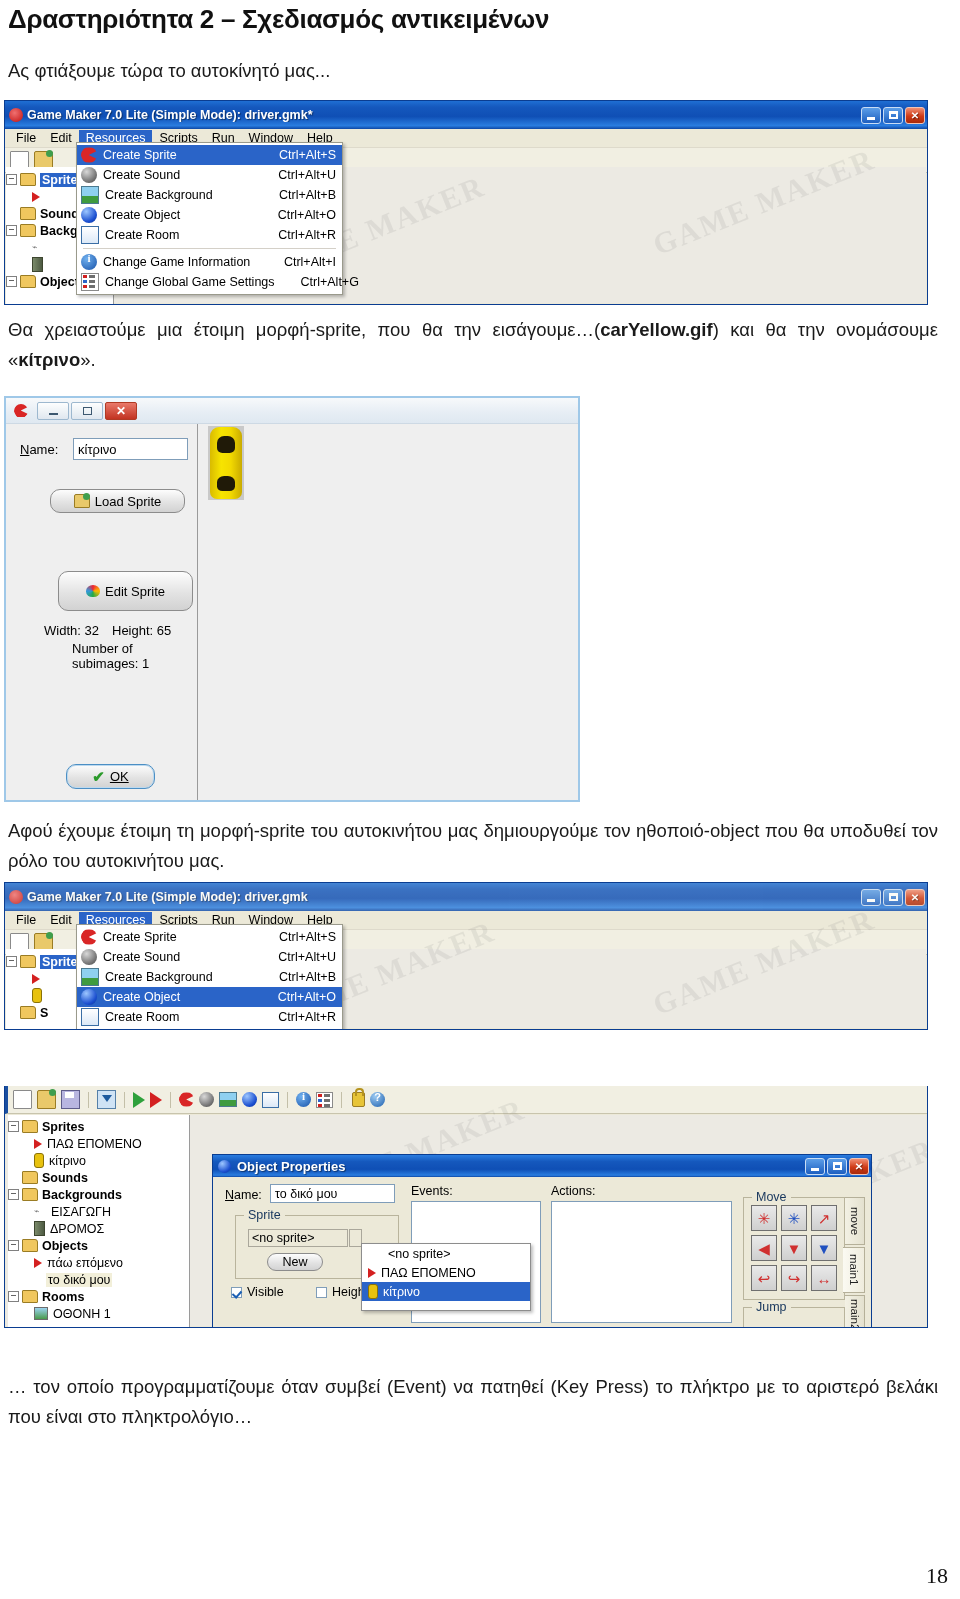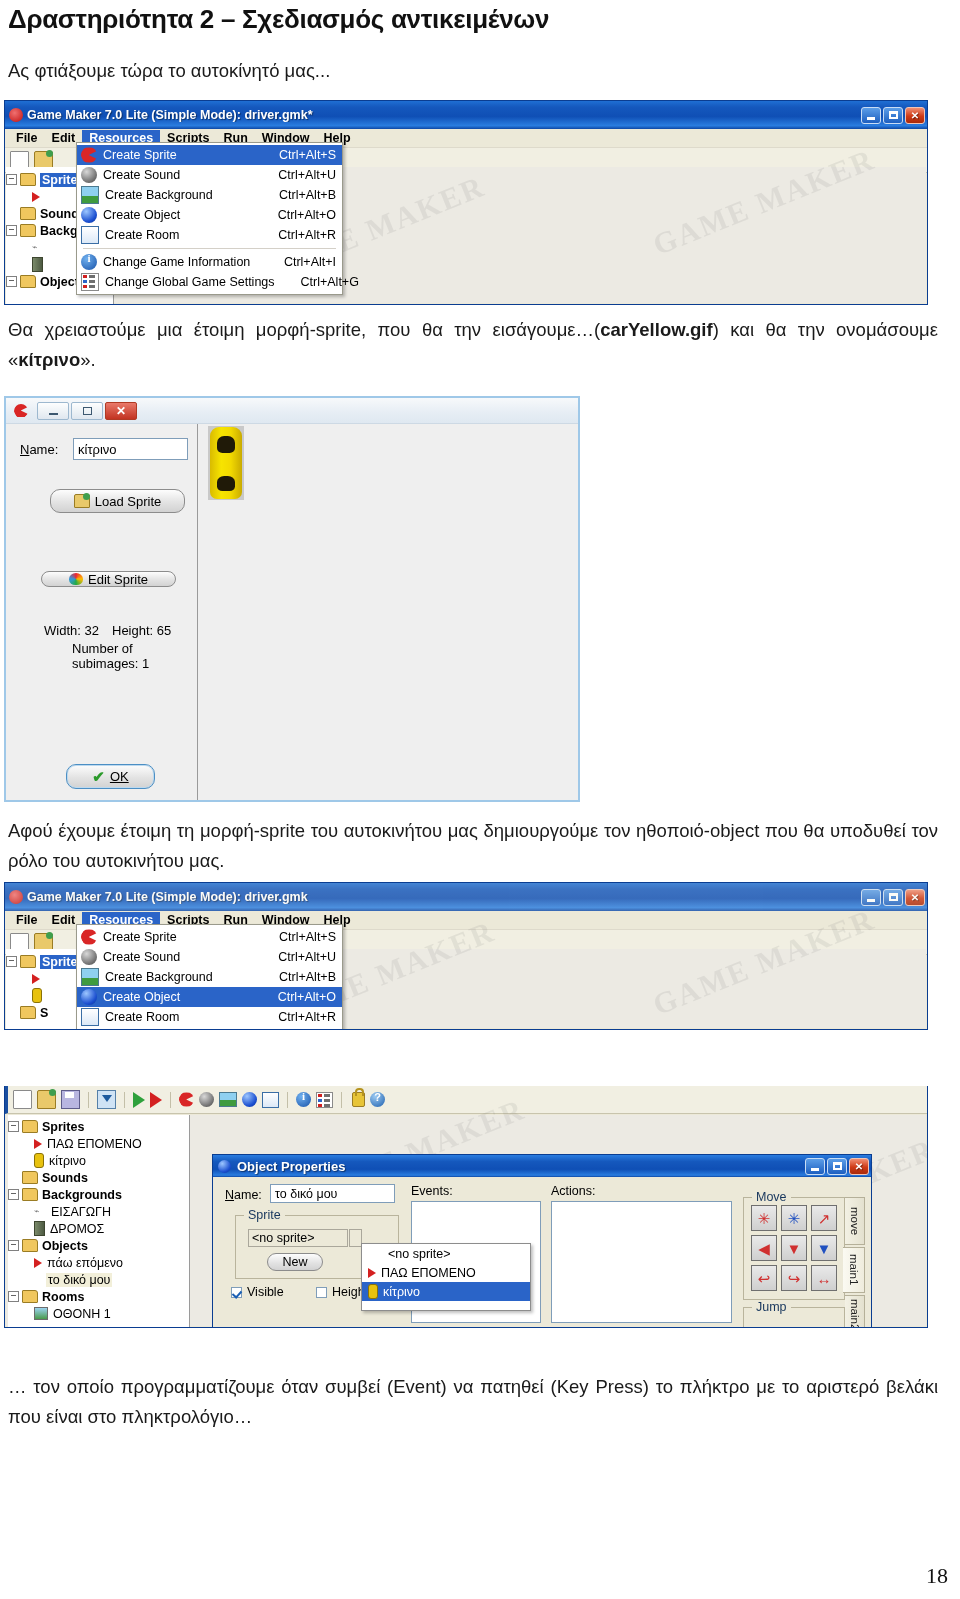--- a/index.html
+++ b/index.html
@@ -90,21 +90,20 @@
   
   .menubar {
     height: 19px;
     background: #ece9d8;
     display: flex;
     align-items: center;
     font-size: 12.5px;
     padding-left: 4px;
     box-sizing: border-box;
     border-bottom: 1px solid #dedacb;
-    font-weight: bold;
   }
   .menubar .mi { padding: 1px 7px; color: #000; }
   .menubar .mi.active { background: #2a64c8; color: #fff; }
 
   
   .toolbar {
     height: 25px;
     background: #f1efe2;
     border-bottom: 1px solid #c8c4ad;
     display: flex;
@@ -434,21 +433,21 @@
       <span class="fld-label" style="position:absolute;left:14px;top:18px;">
         <u>N</u>ame:
       </span>
       <input class="txtbox" style="position: absolute; left: 67px; top: 14px; width: 115px; height: 22px;" value="κίτρινο">
 
       <div class="gmbtn" style="position:absolute;left:44px;top:65px;width:135px;height:24px;">
         <span class="tbi ico-open" style="width:14px;height:12px;"></span>
         <span>Load Sprite</span>
       </div>
 
-      <div class="gmbtn" style="position:absolute;left:35px;top:147px;width:135px;height:16px;">
+      <div class="gmbtn" style="position:absolute;left:52px;top:147px;width:135px;height:40px;">
         <span style="width:14px;height:12px;border-radius:50% 50% 45% 45%;background:conic-gradient(#e23,#fb0,#2a4,#39d,#e23);display:inline-block;"></span>
         <span>Edit Sprite</span>
       </div>
 
       <span class="fld-label" style="position:absolute;left:38px;top:199px;">Width: 32</span>
       <span class="fld-label" style="position:absolute;left:106px;top:199px;">Height: 65</span>
       <span class="fld-label" style="position:absolute;left:38px;top:217px;margin-left:28px;">Number of subimages: 1</span>
 
       <div class="gmbtn okbtn" style="position:absolute;left:60px;top:340px;width:89px;height:25px;">
         <span style="color:#2b9a2b;font-size:15px;font-weight:bold;">✔</span>

